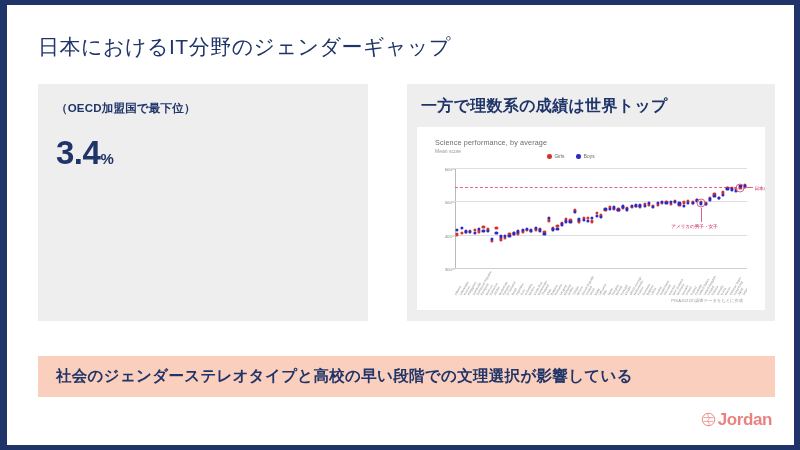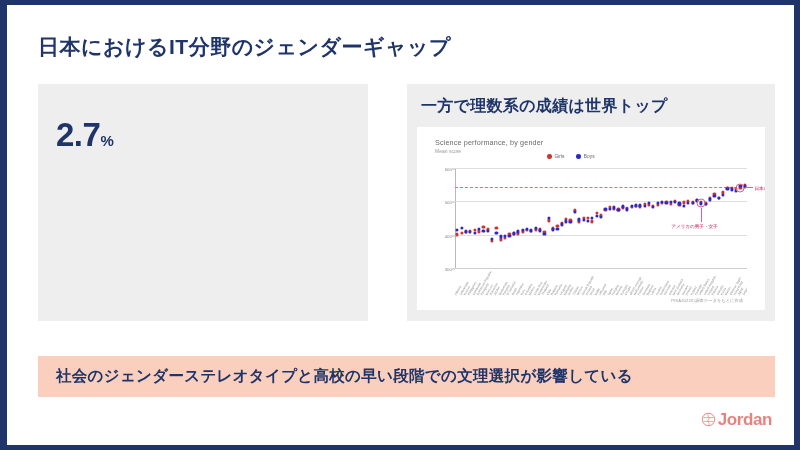--- a/index.html
+++ b/index.html
@@ -21,21 +21,21 @@
     position:relative;
     width:100%; height:100%;
     background:#ffffff;
   }
 
   
   .page-title{
     position:absolute;
     left:31px; top:28px;
     font-size:21px;
-    font-weight:bold;
+    font-weight:normal;
     letter-spacing:.5px;
     color:#1f3468;
     white-space:nowrap;
   }
 
   
   .left-card{
     position:absolute;
     left:31px; top:79px;
     width:330px; height:237px;
@@ -231,34 +231,35 @@
 </style>
 </head>
 <body>
 
 <div class="slide">
   <div class="slide-inner">
 
     <div class="page-title">日本におけるIT分野のジェンダーギャップ</div>
 
     <div class="left-card">
+      <div class="lead-line">（OECD加盟国で最下位）</div>
 
       <div class="stat-block">
         <div class="stat-value">
-          <span>2.7</span><span class="pct">%</span>
+          <span>3.4</span><span class="pct">%</span>
         </div>
       </div>
 
     </div>
 
     <div class="right-card">
       <div class="right-title">一方で理数系の成績は世界トップ</div>
 
       <div class="chart-panel">
-        <div class="chart-title">Science performance, by gender</div>
+        <div class="chart-title">Science performance, by average</div>
         <div class="chart-subtitle">Mean score</div>
 
         <div class="chart-legend">
           <div class="legend-item">
             <span class="legend-dot" style="background: rgb(208, 52, 44);"></span>
             <span class="legend-label">Girls</span>
           </div>
           <div class="legend-item">
             <span class="legend-dot" style="background: rgb(43, 43, 196);"></span>
             <span class="legend-label">Boys</span>

